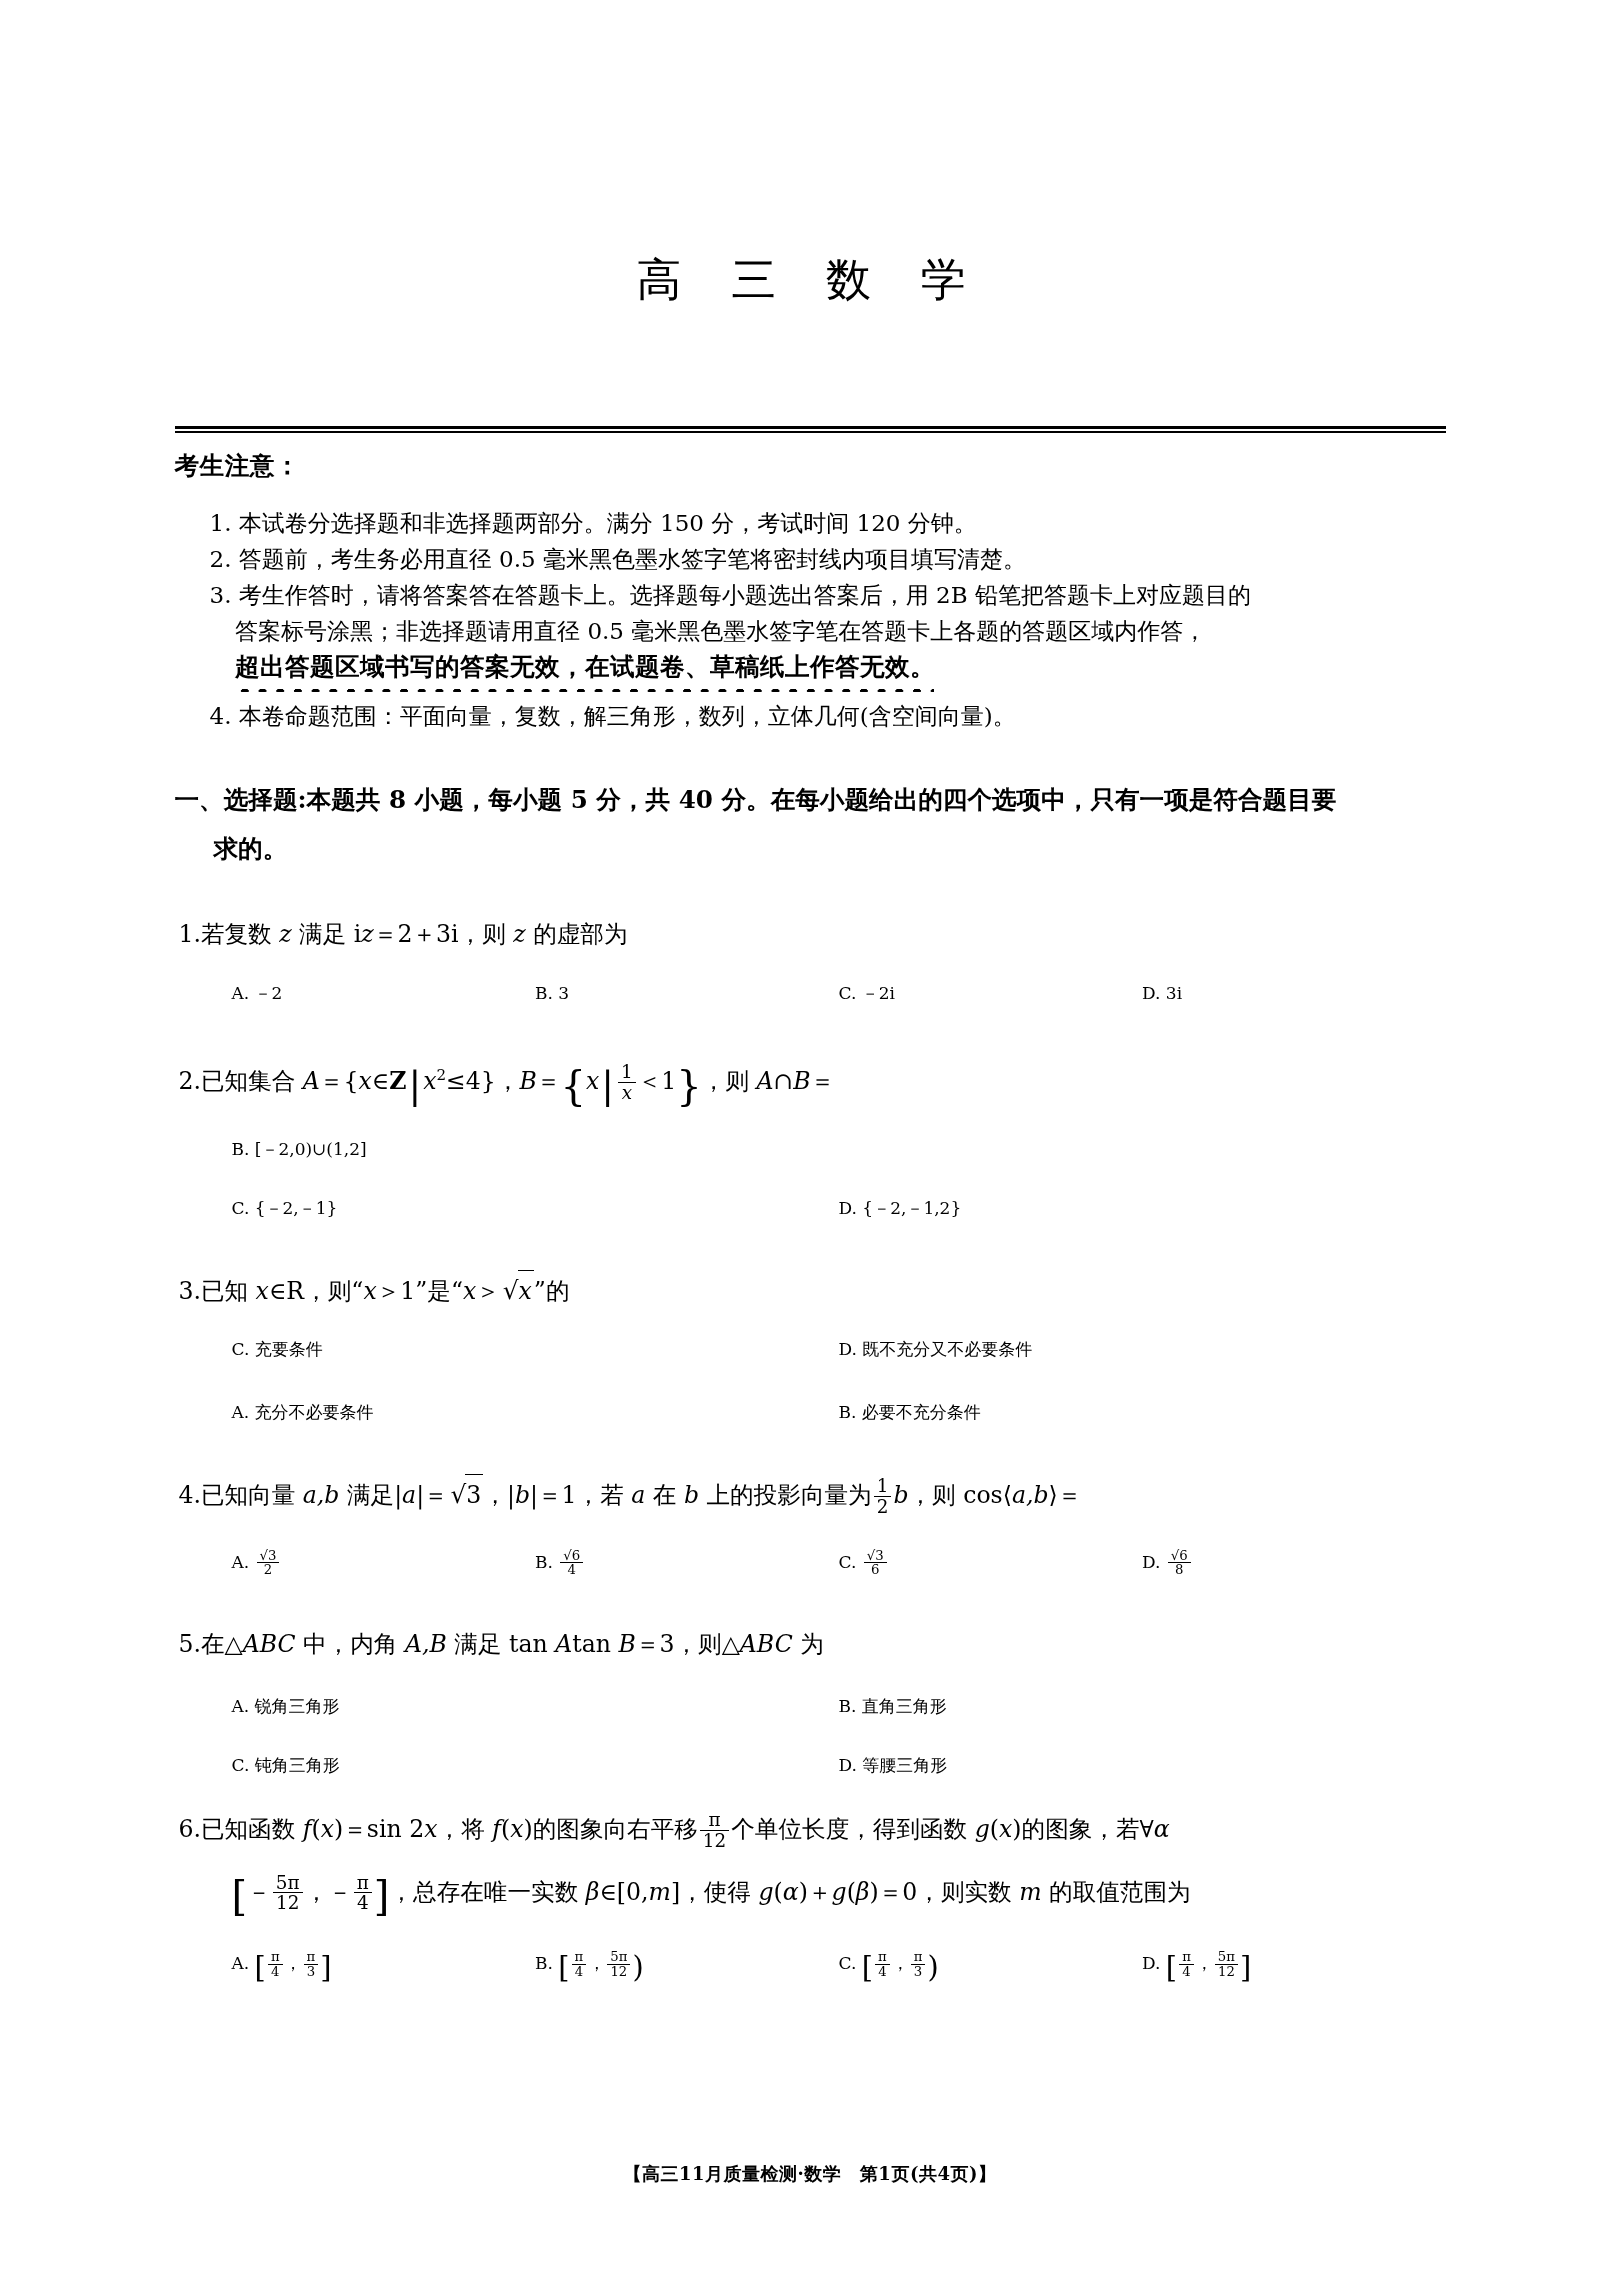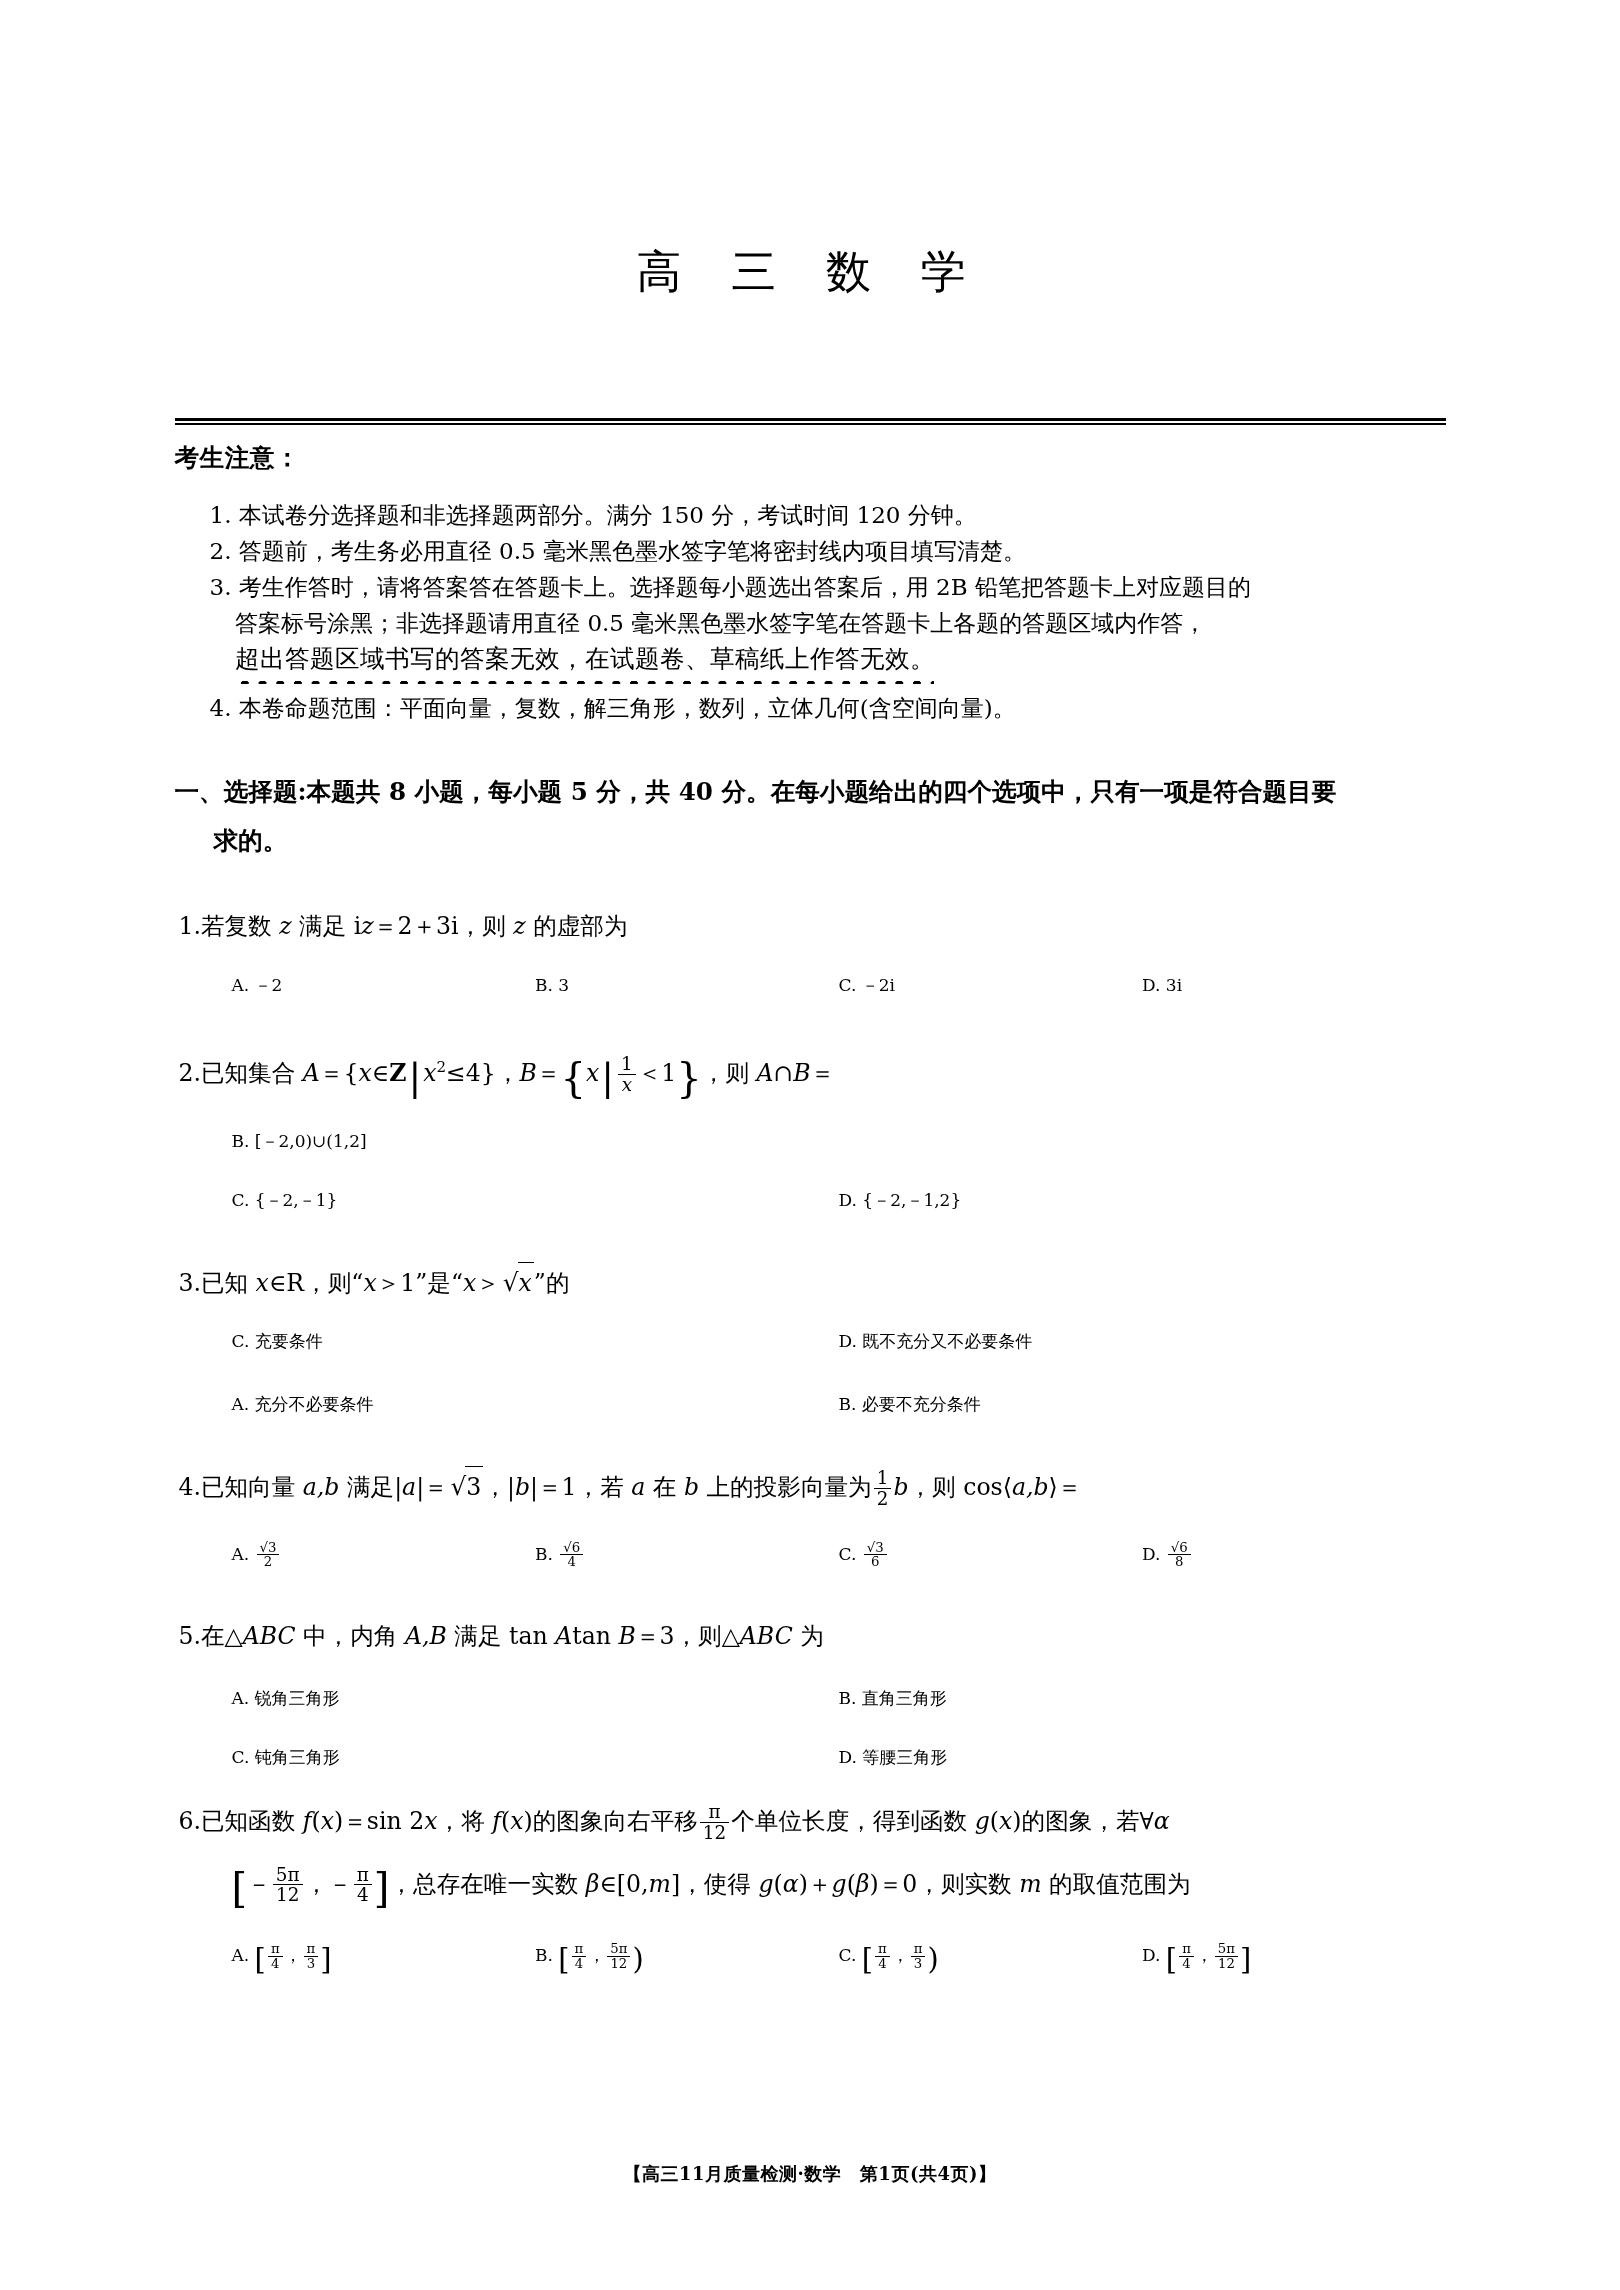--- a/index.html
+++ b/index.html
@@ -8,21 +8,21 @@
     background:#ffffff;
     font-family:"DejaVu Serif","Liberation Serif",serif;
     color:#000;
     position:relative;
     overflow:hidden;
   }
   .page{
     position:relative;
     width:1620px;height:2290px;
     box-sizing:border-box;
-    padding:8px;
+    padding:16px;
   }
   
   .doc-title{
     text-align:center;
     font-size:45px;
     letter-spacing:17.7px;
     font-weight:500;
     padding-top:234px;
     font-family:"DejaVu Serif","Liberation Serif",serif;
   }
@@ -53,21 +53,21 @@
   }
   .notice-item{
     font-size:23px;
     line-height:36px;
     padding-left:35px;
     text-indent:0;
     letter-spacing:0px;
   }
   .notice-item .cont{display:block;padding-left:25.6px;}
   .emph-bold{
-    font-weight:400;
+    font-weight:700;
     font-size:24.6px;
     letter-spacing:0.4px;
     position:relative;
     display:inline-block;
   }
   .emph-bold::after{
     content:"";
     position:absolute;
     left:1px;right:1px;bottom:-6.9px;
     height:3px;

